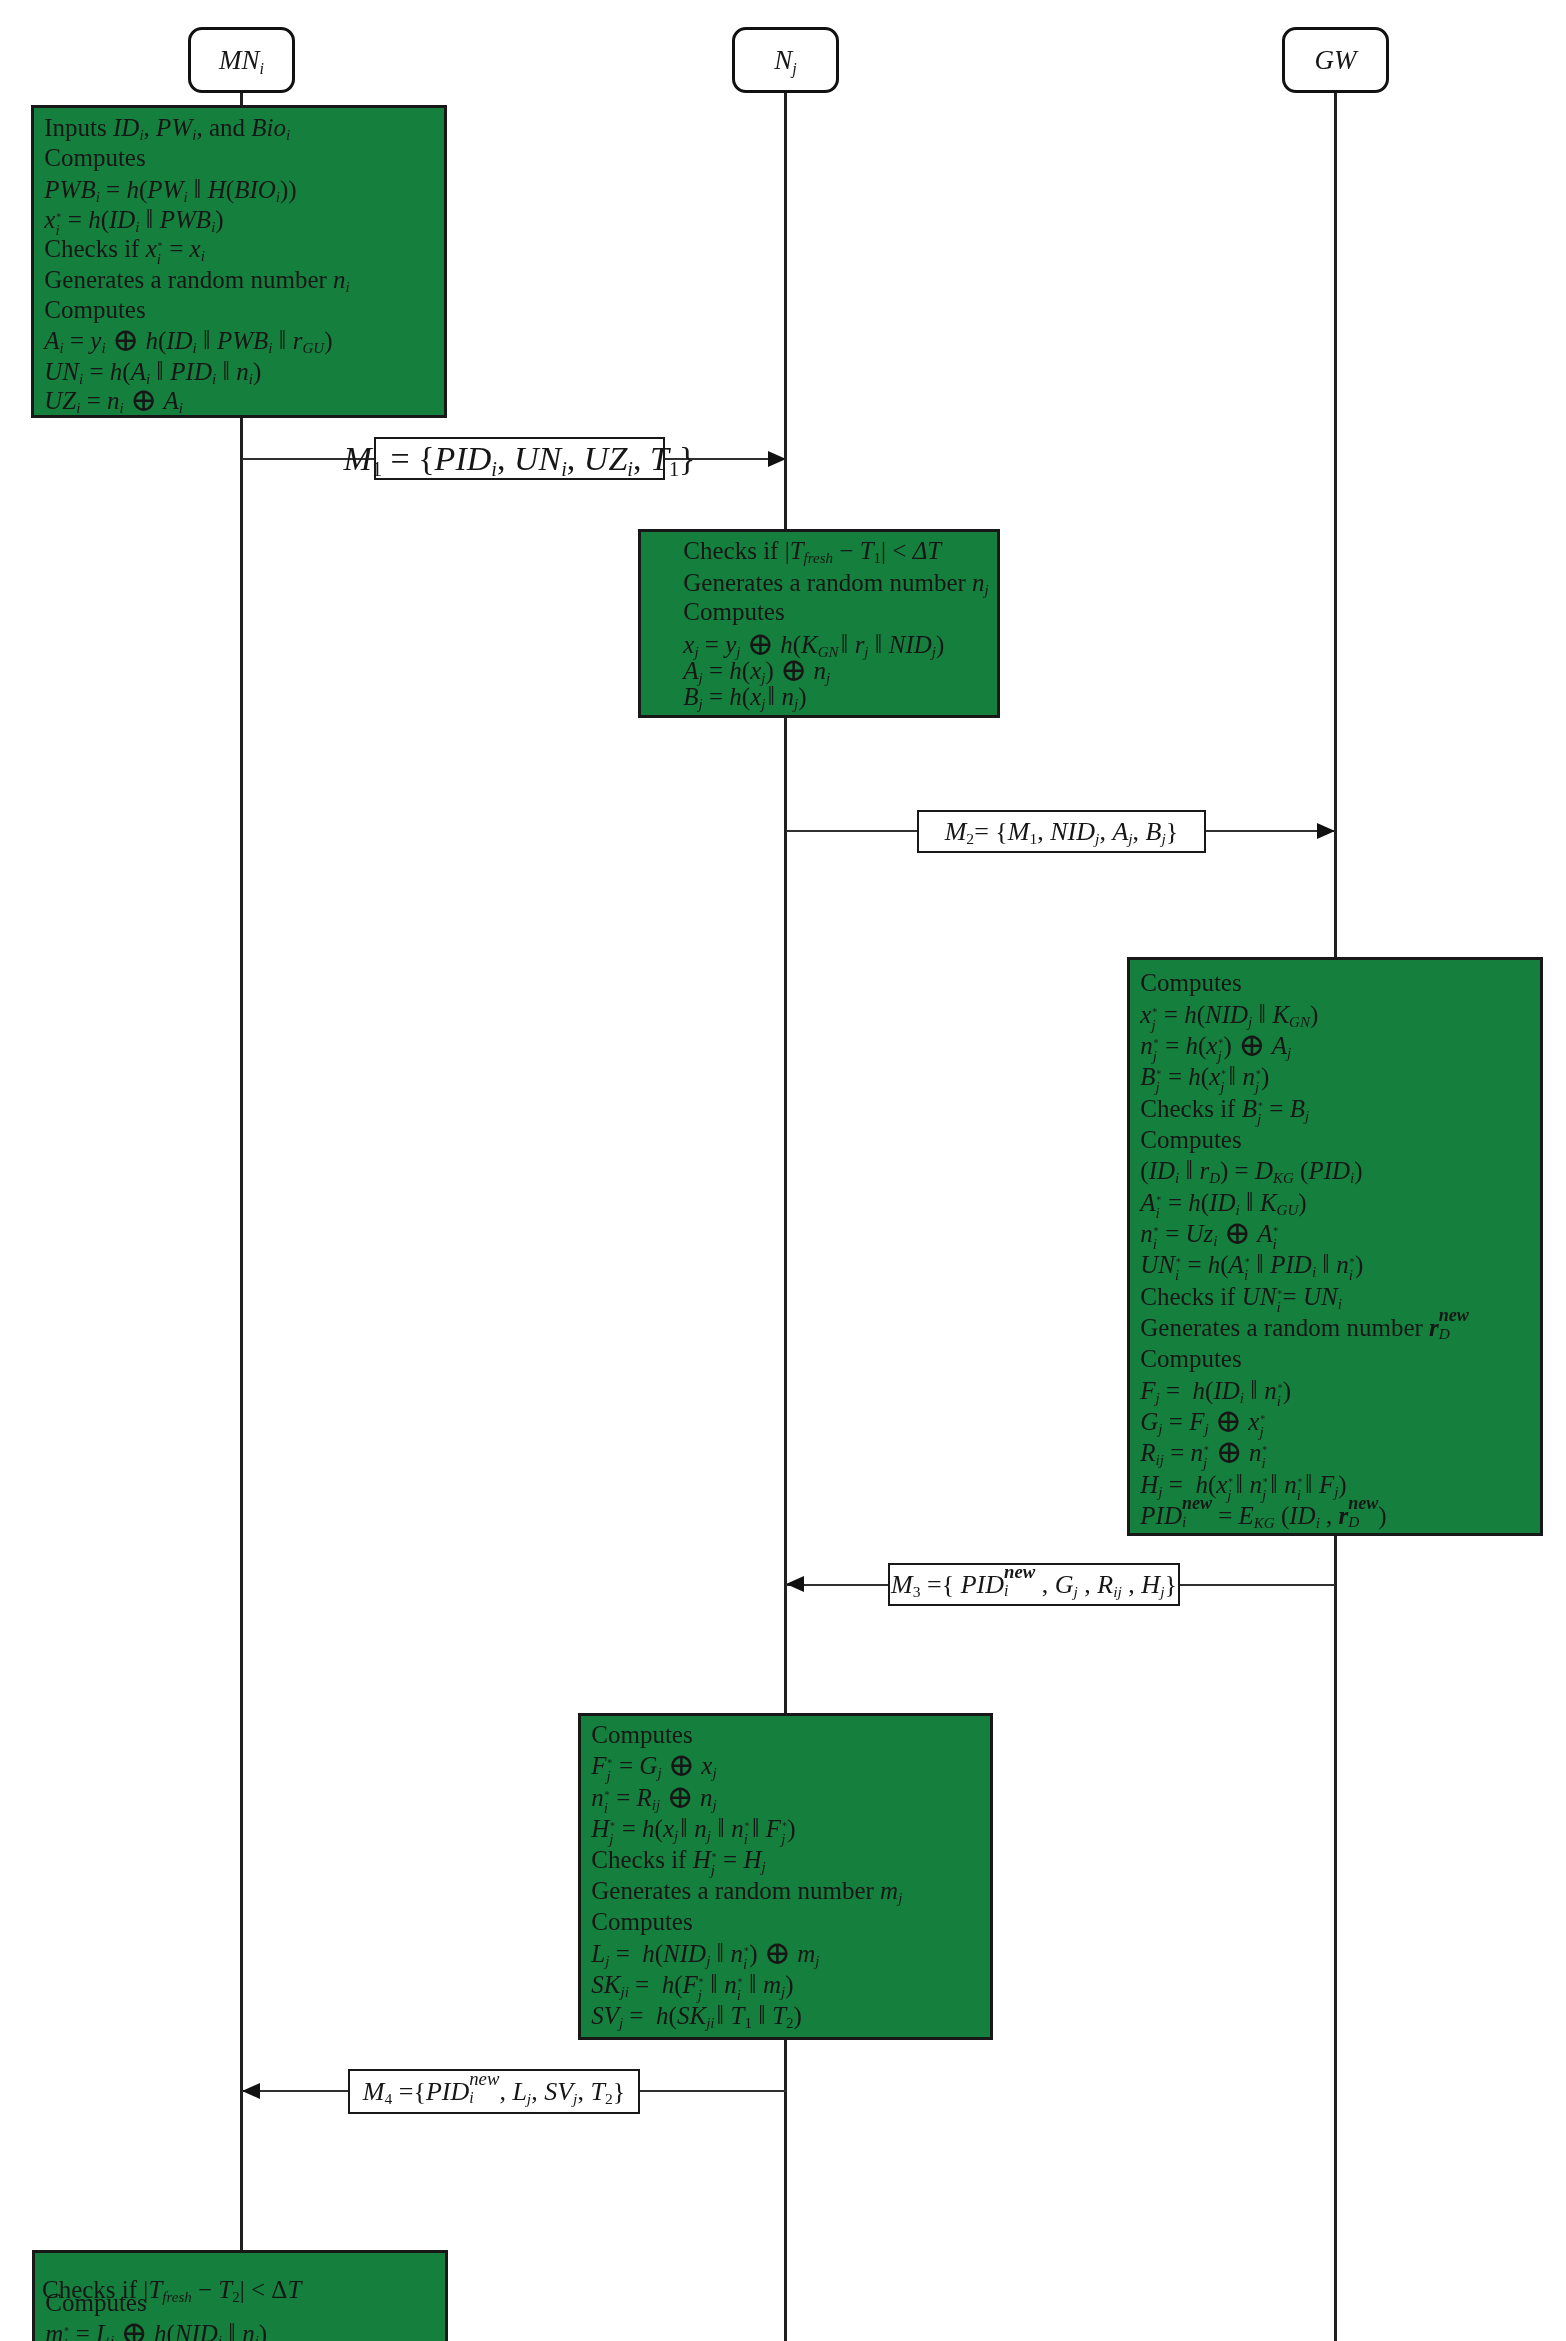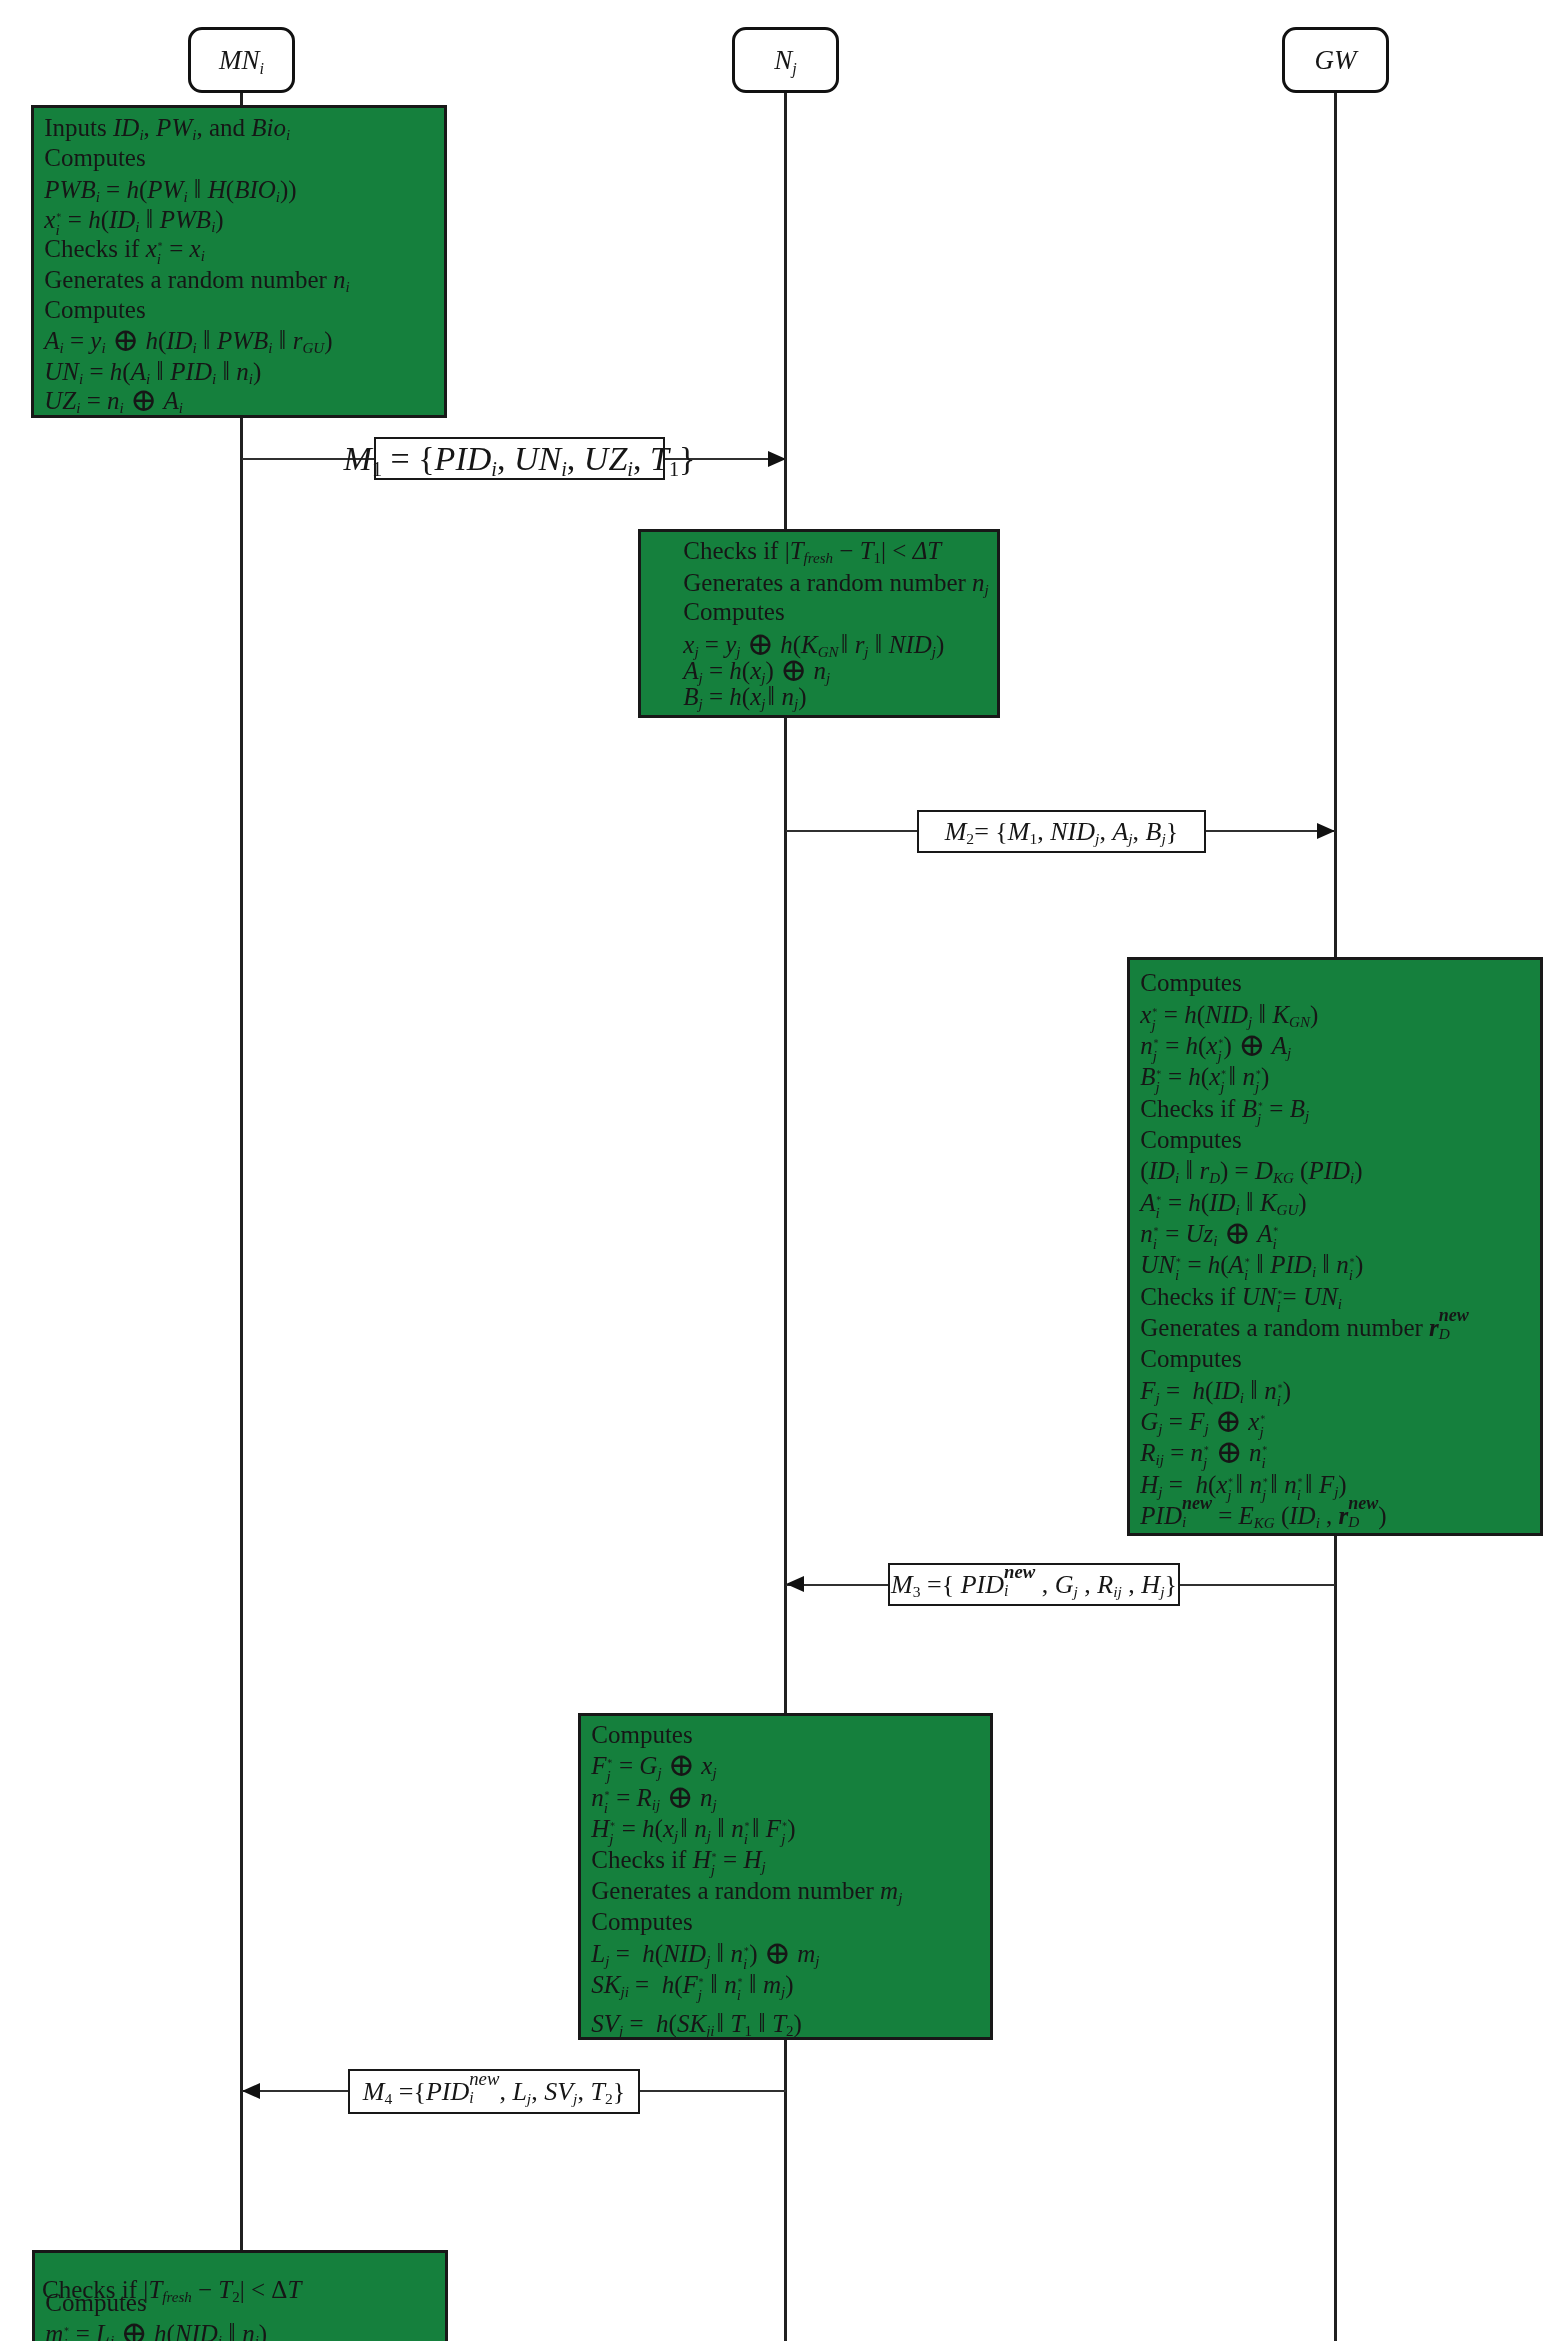--- a/index.html
+++ b/index.html
@@ -215,21 +215,21 @@
             <span class="su"><span class="star">∗</span></span>
             <span class="sb"><i>i</i></span>
           </span>) <span class="xo">⊕</span> <i>m<sub>j</sub></i></div>
 <div class="pline" style="position:absolute;left:10.3px;top:253px;line-height:31px;height:31px;"><i>SK<sub>ji</sub></i> =&nbsp; <i>h</i>(<i>F</i><span class="sx">
             <span class="su"><span class="star">∗</span></span>
             <span class="sb"><i>j</i></span>
           </span> <span class="db">‖</span> <i>n</i><span class="sx">
             <span class="su"><span class="star">∗</span></span>
             <span class="sb"><i>i</i></span>
           </span> <span class="db">‖</span> <i>m<sub>j</sub></i>)</div>
-<div class="pline" style="position:absolute;left:10.3px;top:292px;line-height:31px;height:31px;"><i>SV<sub>j</sub></i> =&nbsp; <i>h</i>(<i>SK<sub>ji</sub></i> <span class="db">‖</span> <i>T</i><sub class="n">1</sub> <span class="db">‖</span> <i>T</i><sub class="n">2</sub>)</div>
+<div class="pline" style="position:absolute;left:10.3px;top:284px;line-height:31px;height:31px;"><i>SV<sub>j</sub></i> =&nbsp; <i>h</i>(<i>SK<sub>ji</sub></i> <span class="db">‖</span> <i>T</i><sub class="n">1</sub> <span class="db">‖</span> <i>T</i><sub class="n">2</sub>)</div>
 </div>
     </div>
 <div class="process-box" style="left:32px;top:2250px;width:416px;height:201px;">
 <div class="body" style="font-size:25px;">
 <div class="pline" style="position:absolute;left:7px;top:3.4px;line-height:31px;height:31px;margin-top:18px;">Checks if |<i>T<sub>fresh</sub></i> − <i>T</i><sub class="n">2</sub>| &lt; Δ<i>T</i></div>
 <div class="pline" style="position:absolute;left:10.3px;top:34px;line-height:31px;height:31px;">Computes</div>
 <div class="pline" style="position:absolute;left:10.3px;top:65px;line-height:31px;height:31px;"><i>m</i><span class="sx">
             <span class="su"><span class="star">∗</span></span>
             <span class="sb"><i>j</i></span>
           </span> = <i>L<sub>j</sub></i> <span class="xo">⊕</span> <i>h</i>(<i>NID<sub>j</sub></i> <span class="db">‖</span> <i>n<sub>i</sub></i>)</div>

